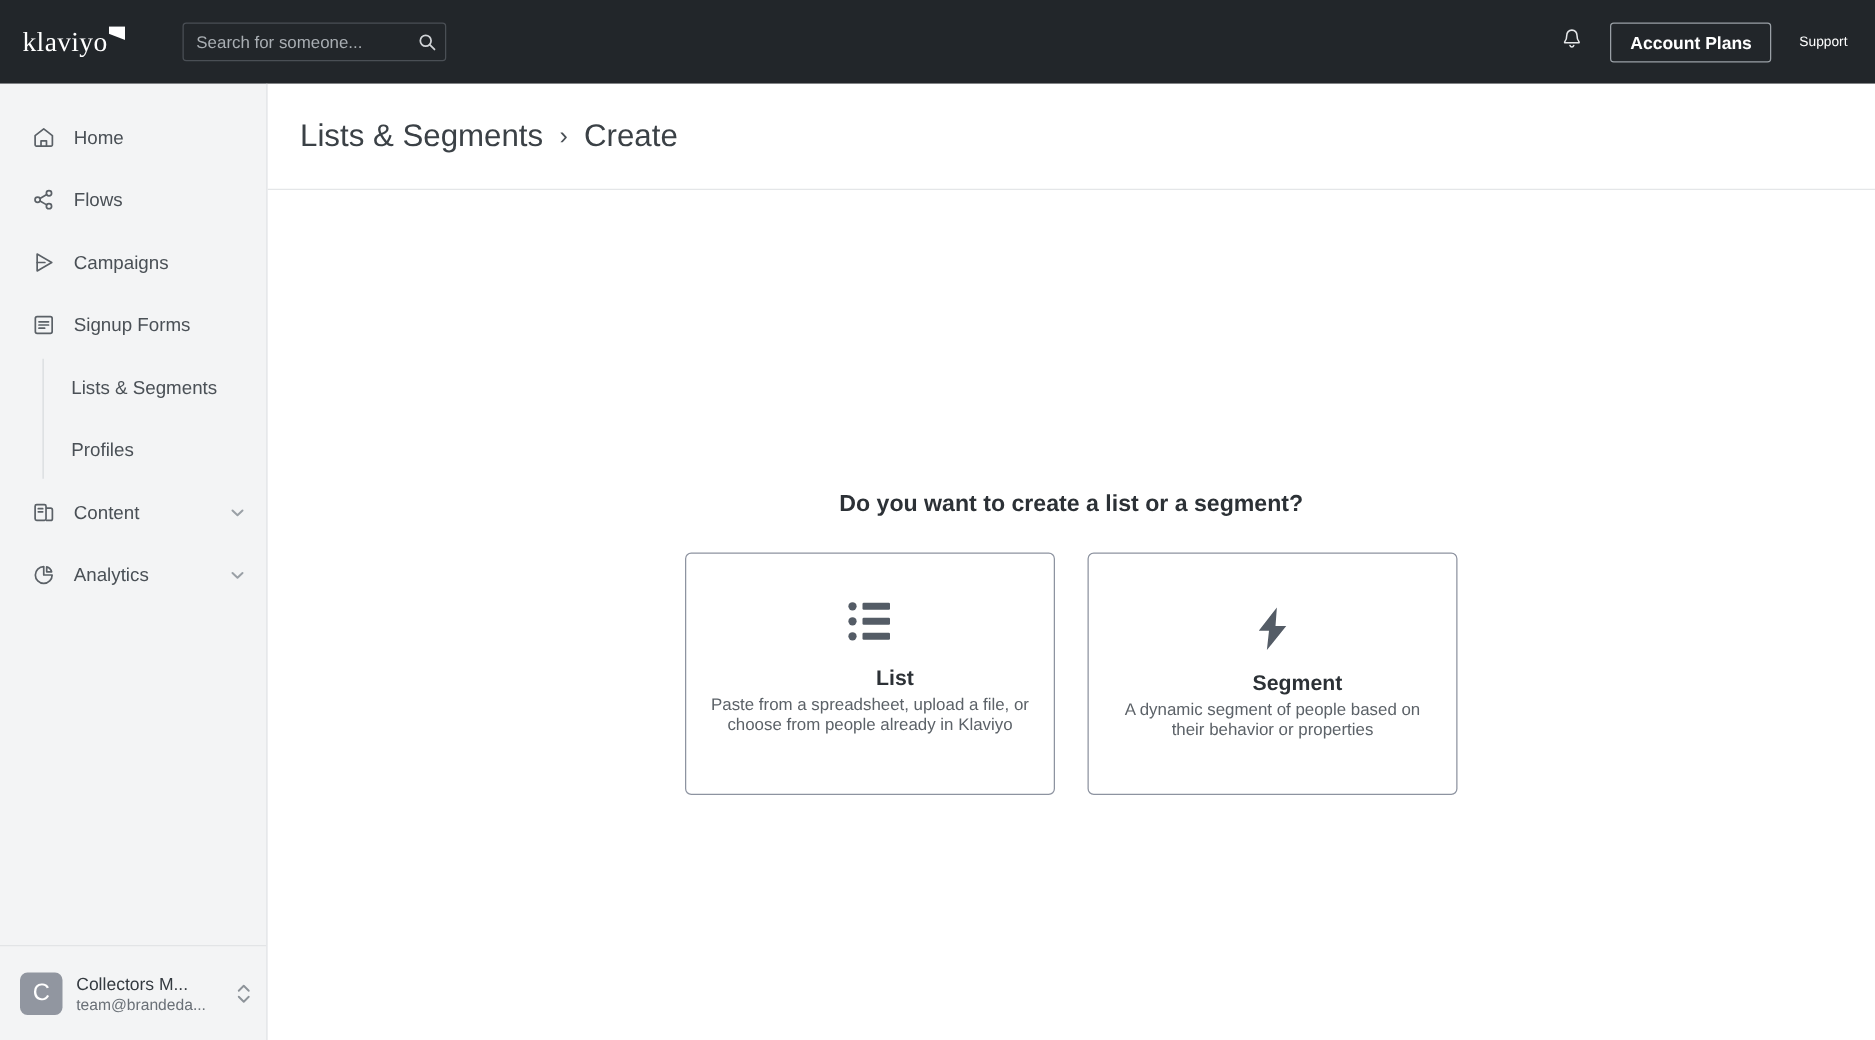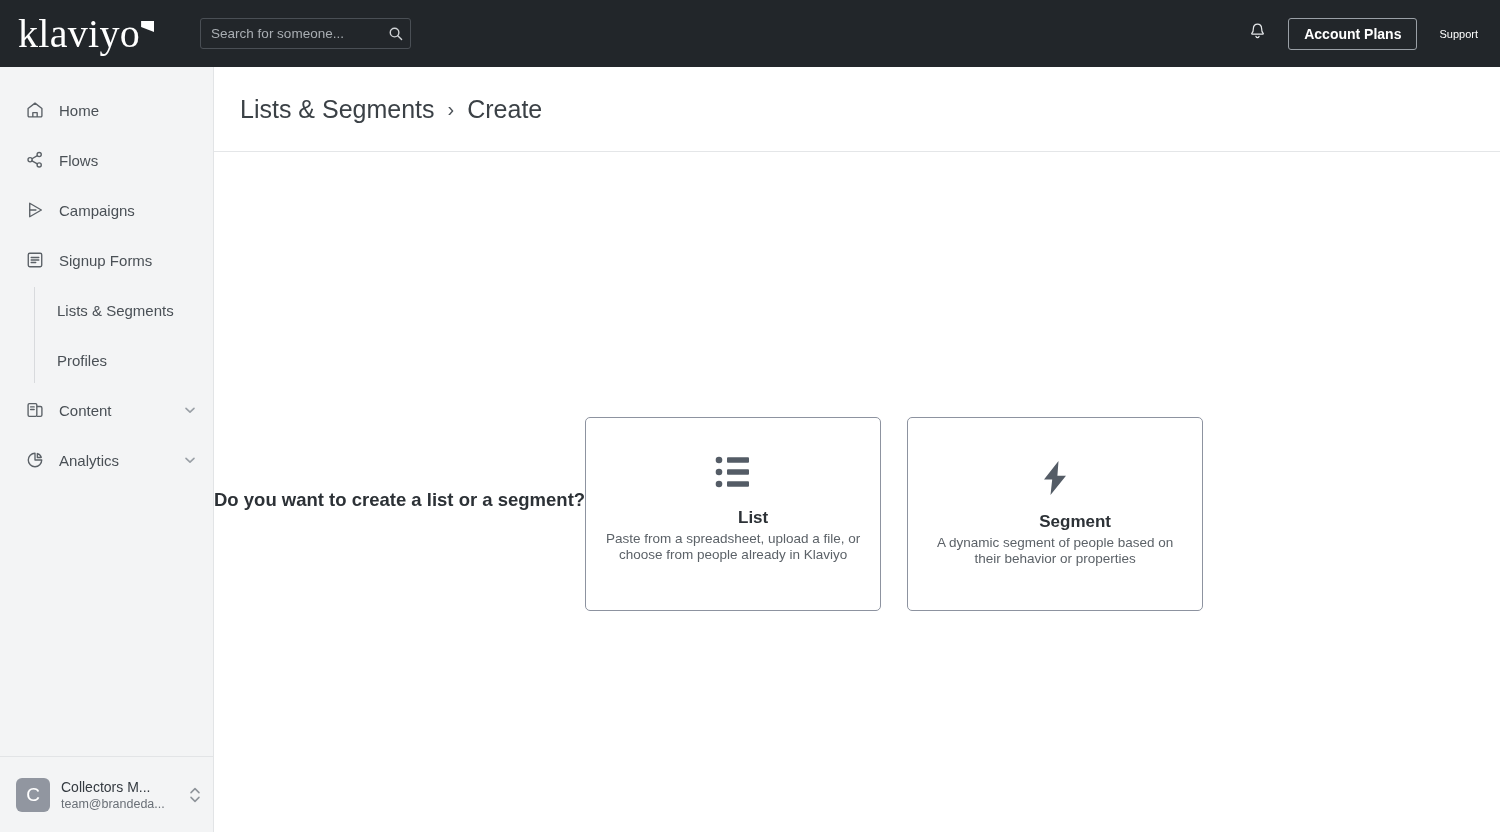--- a/index.html
+++ b/index.html
@@ -28,21 +28,21 @@
     display: flex;
     align-items: center;
     padding: 0 22px 0 18px;
   }
 
   .logo {
     display: flex;
     align-items: flex-start;
     color: #ffffff;
     font-family: "Liberation Serif", serif;
-    font-size: 40px;
+    font-size: 22px;
     line-height: 33px;
     letter-spacing: 0.3px;
     margin-right: 46px;
     user-select: none;
   }
   .logo-flag {
     width: 13px;
     height: 11px;
     background: #ffffff;
     margin-top: 4px;
@@ -236,22 +236,23 @@
     margin: 0 13px;
     font-size: 20px;
     color: #4a5056;
     user-select: none;
   }
 
   .content {
     flex: 1;
     padding-top: 44px;
     display: flex;
-    flex-direction: row;
-    align-items: center;
+    flex-direction: column;
+    align-items: center;
+    justify-content: center;
   }
 
   .question {
     font-size: 18.5px;
     font-weight: bold;
     color: #2c3136;
     margin-bottom: 28px;
   }
 
   .cards {

